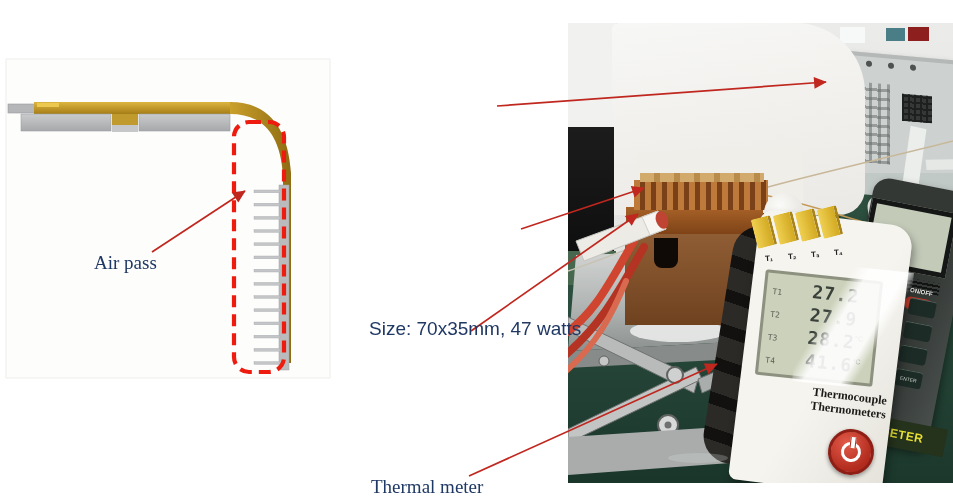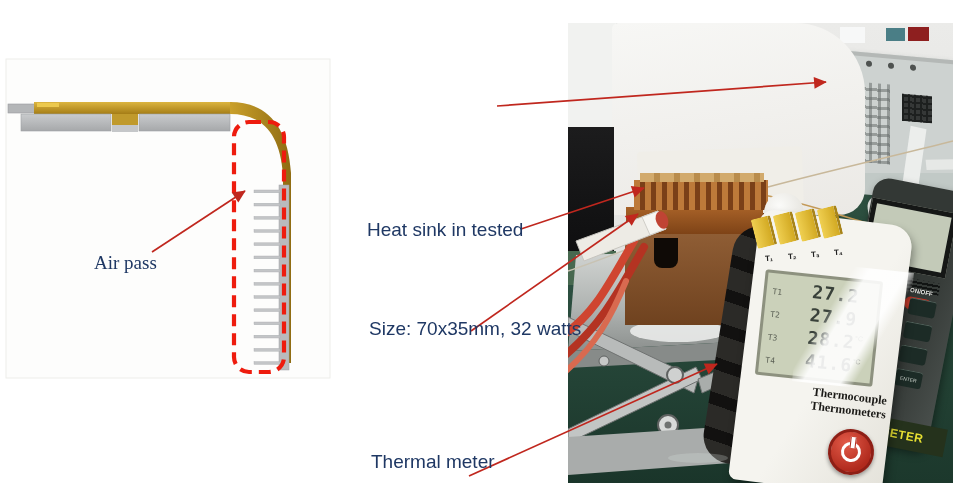--- a/index.html
+++ b/index.html
@@ -292,19 +292,18 @@
     </defs>
     <rect x="234" y="122" width="50" height="250" rx="15" fill="none" stroke="#ee1c0e" stroke-width="4.2" stroke-dasharray="12 7"></rect>
     <line x1="152" y1="252" x2="245" y2="191" stroke="#c0271e" stroke-width="1.7" marker-end="url(#ah)"></line>
     <line x1="497" y1="106" x2="826" y2="82" stroke="#c0271e" stroke-width="1.7" marker-end="url(#ah)"></line>
     <line x1="521" y1="229" x2="644" y2="188" stroke="#c0271e" stroke-width="1.7" marker-end="url(#ah)"></line>
     <line x1="471" y1="331" x2="638" y2="214" stroke="#c0271e" stroke-width="1.7" marker-end="url(#ah)"></line>
     <line x1="469" y1="476" x2="717" y2="364" stroke="#c0271e" stroke-width="1.7" marker-end="url(#ah)"></line>
   </svg>
 
   <div class="ann" style="left:94px;top:251px;font-family:Liberation Serif, serif;">Air pass</div>
-  <div class="ann" style="left:367px;top:218px;">Heat sink in tested</div>
   <div class="ann" style="left:369px;top:317px;">
-    <div>Size: 70x35mm, 32 watts</div>
+    <div>Size: 70x35mm, 47 watts</div>
   </div>
-  <div class="ann" style="left:371px;top:450px;">Thermal meter</div>
+  <div class="ann" style="left:371px;top:475px;font-family:Liberation Serif, serif;">Thermal meter</div>
 
 </div>
 
 </body></html>

